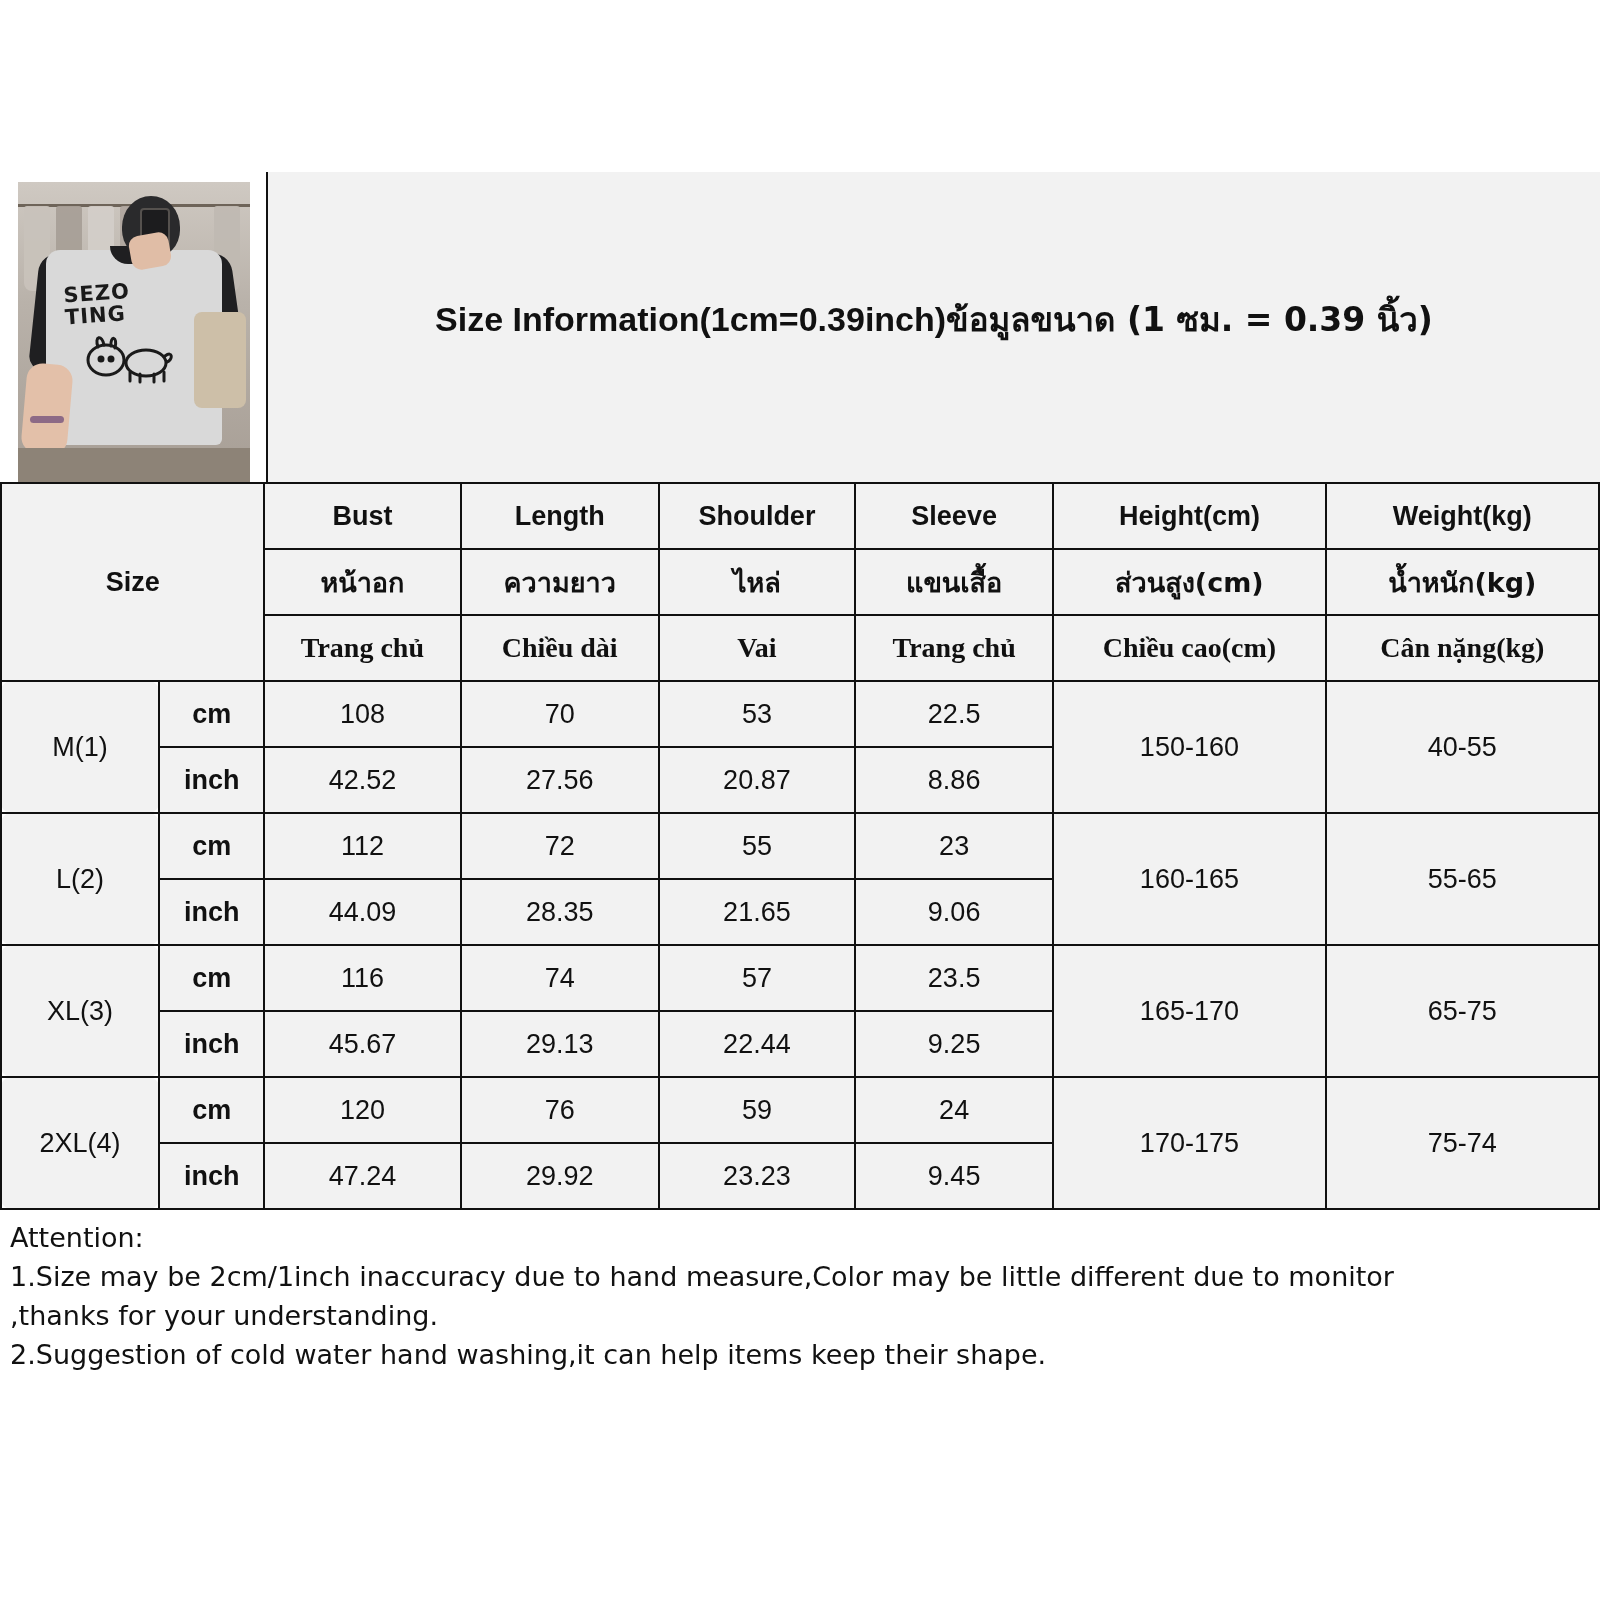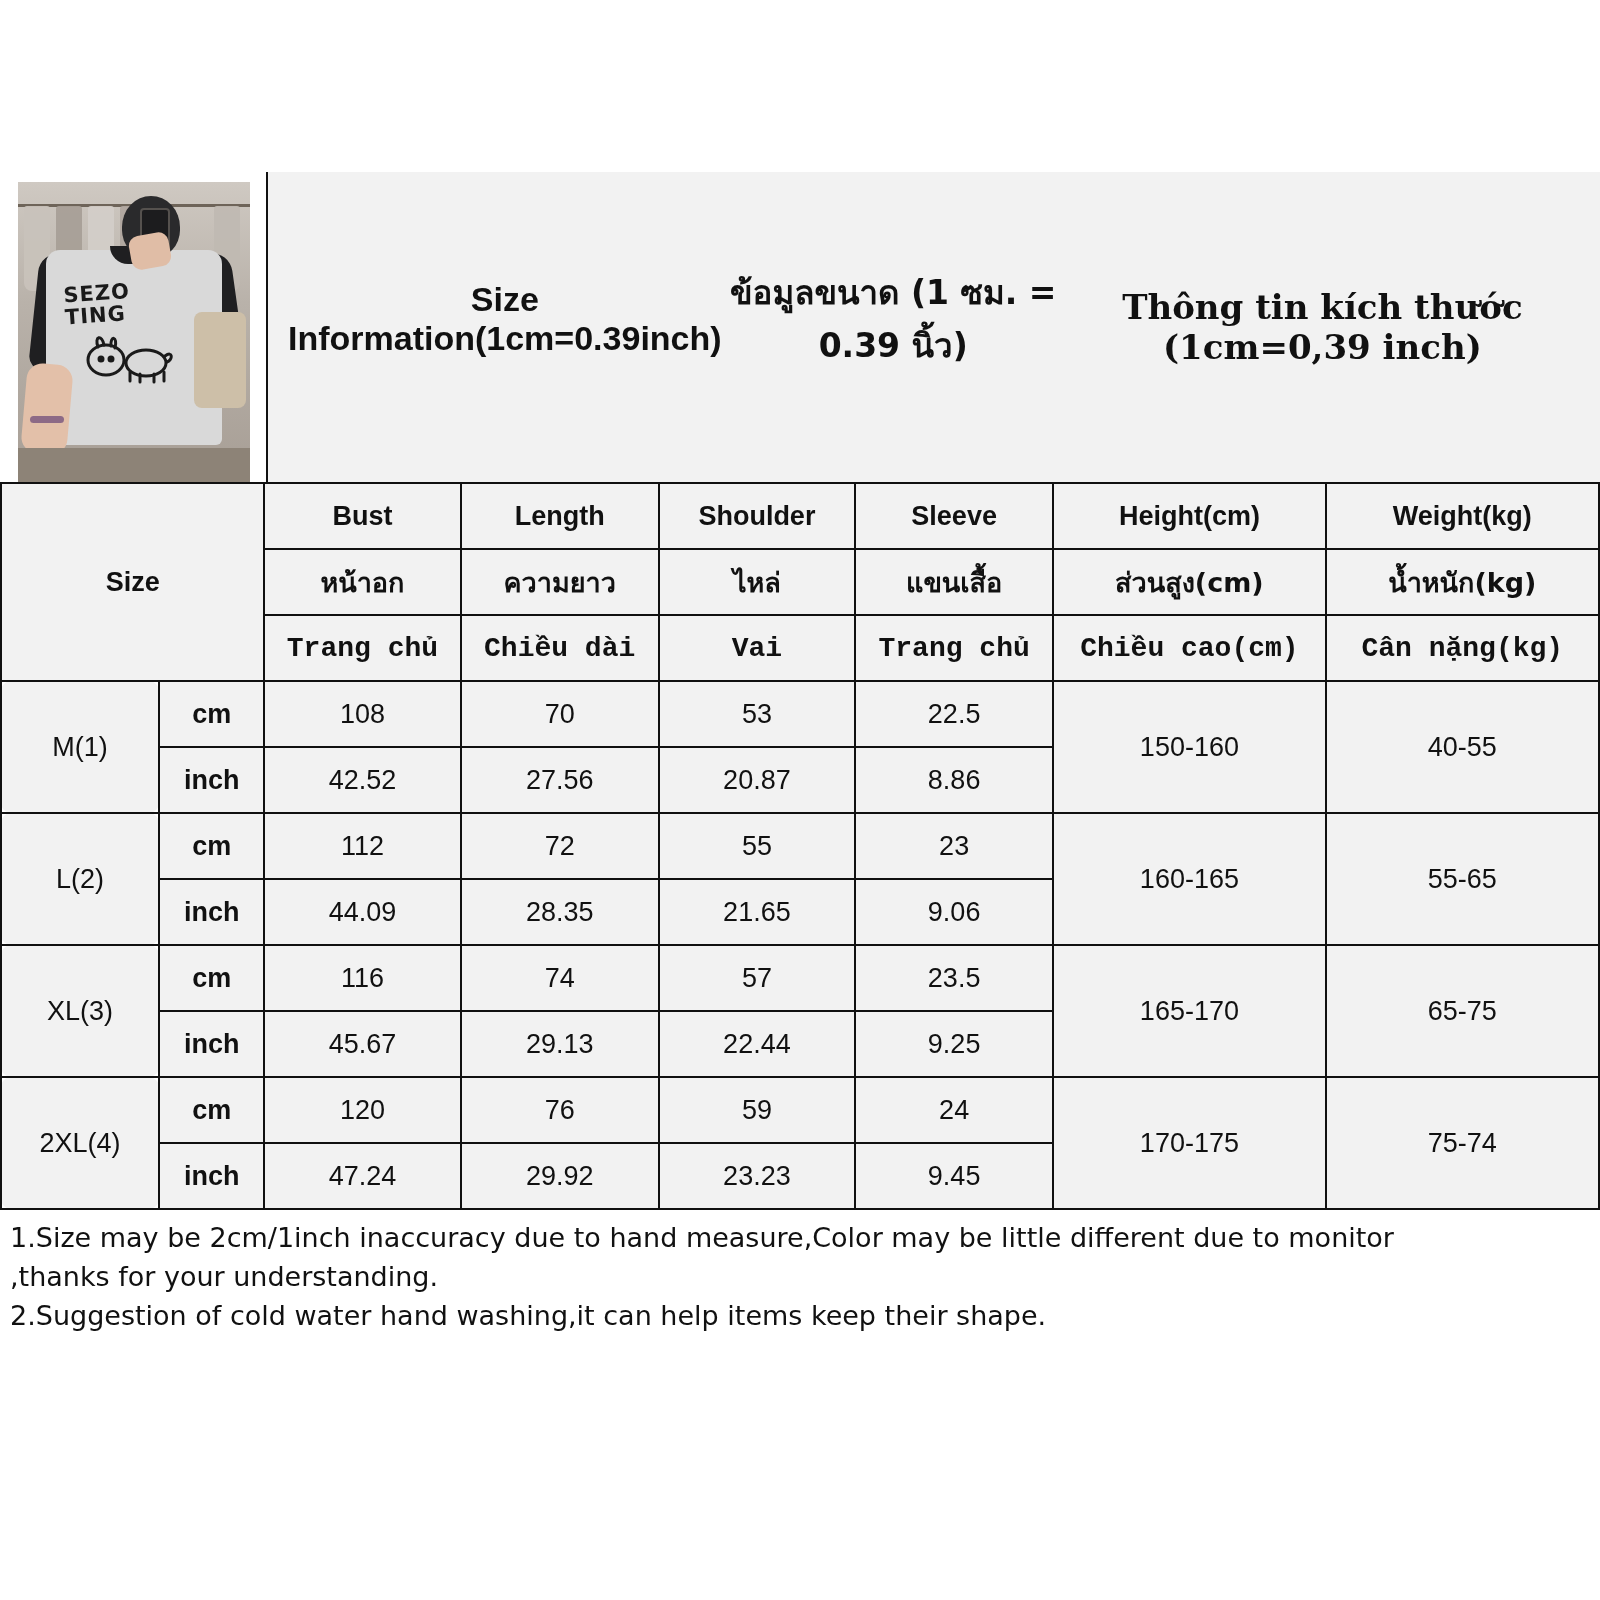--- a/index.html
+++ b/index.html
@@ -195,21 +195,21 @@
     background: #f2f2f2;
     padding: 0;
     height: 64px;
   }
   .hdr {
     font-weight: 700;
     font-size: 28px;
     background: #e2e2e2;
   }
   .hdr.thai { font-family: "DejaVu Sans", sans-serif; font-size: 27px; }
-  .hdr.viet { font-family: Liberation Mono, monospace; font-size: 28px; }
+  .hdr.viet { font-family: Liberation Serif, serif; font-size: 28px; }
   .size-label {
     font-weight: 700;
     font-size: 34px;
     background: #e2e2e2;
   }
   .size-name {
     font-weight: 400;
     font-size: 30px;
     background: #e9e9e9;
     border-radius: 10px;
@@ -283,21 +283,20 @@
         <div class="arm-skin"></div>
         <div class="bracelet"></div>
         <div class="floor"></div>
       </div>
 
     </div>
 
     <div class="title-cell">
       <div class="line t1">Size Information(1cm=0.39inch)</div>
       <div class="line t2">ข้อมูลขนาด (1 ซม. = 0.39 นิ้ว)</div>
-      <div class="line t3">Thông tin kích thước (1cm=0,39 inch)</div>
     </div>
   </div>
 
   <table class="size-table">
     <colgroup>
       <col class="c-size">
         <col class="c-unit">
         <col class="c-bust">
         <col class="c-length">
       <col class="c-should">
@@ -400,18 +399,19 @@
         <td class="unit">inch</td>
         <td class="val">47.24</td>
         <td class="val">29.92</td>
         <td class="val">23.23</td>
         <td class="val">9.45</td>
       </tr>
     </tbody>
   </table>
 
   <div class="attention">
+    <div>Attention:</div>
     <div>1.Size may be 2cm/1inch inaccuracy due to hand measure,Color may be little different due to monitor</div>
     <div>,thanks for your understanding.</div>
     <div>2.Suggestion of cold water hand washing,it can help items keep their shape.</div>
   </div>
 
 </div>
 
 </body></html>

